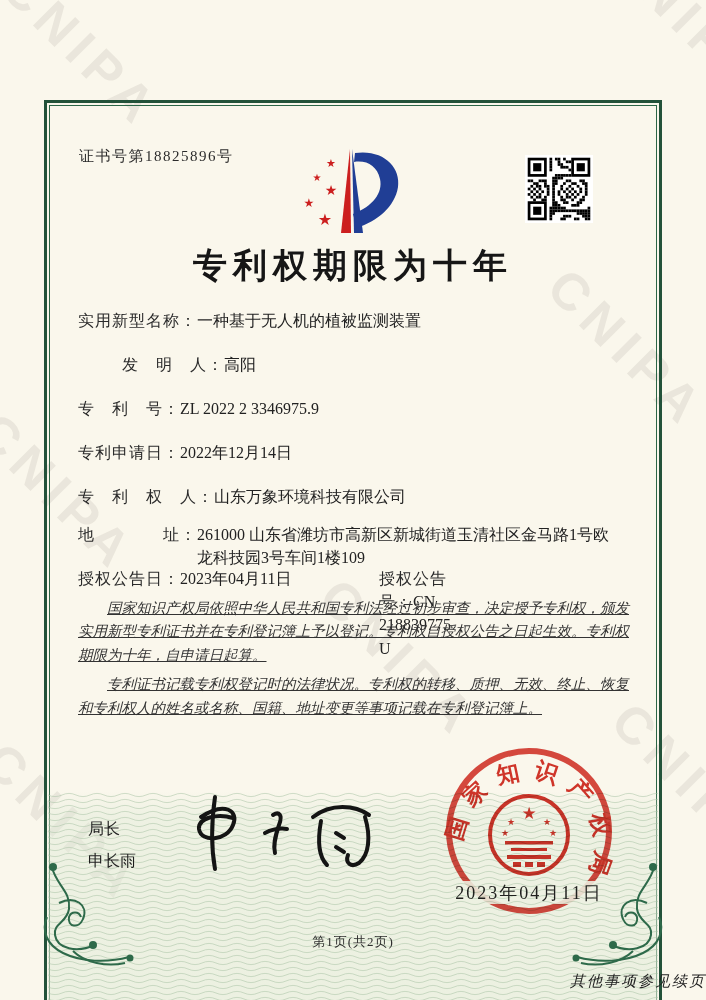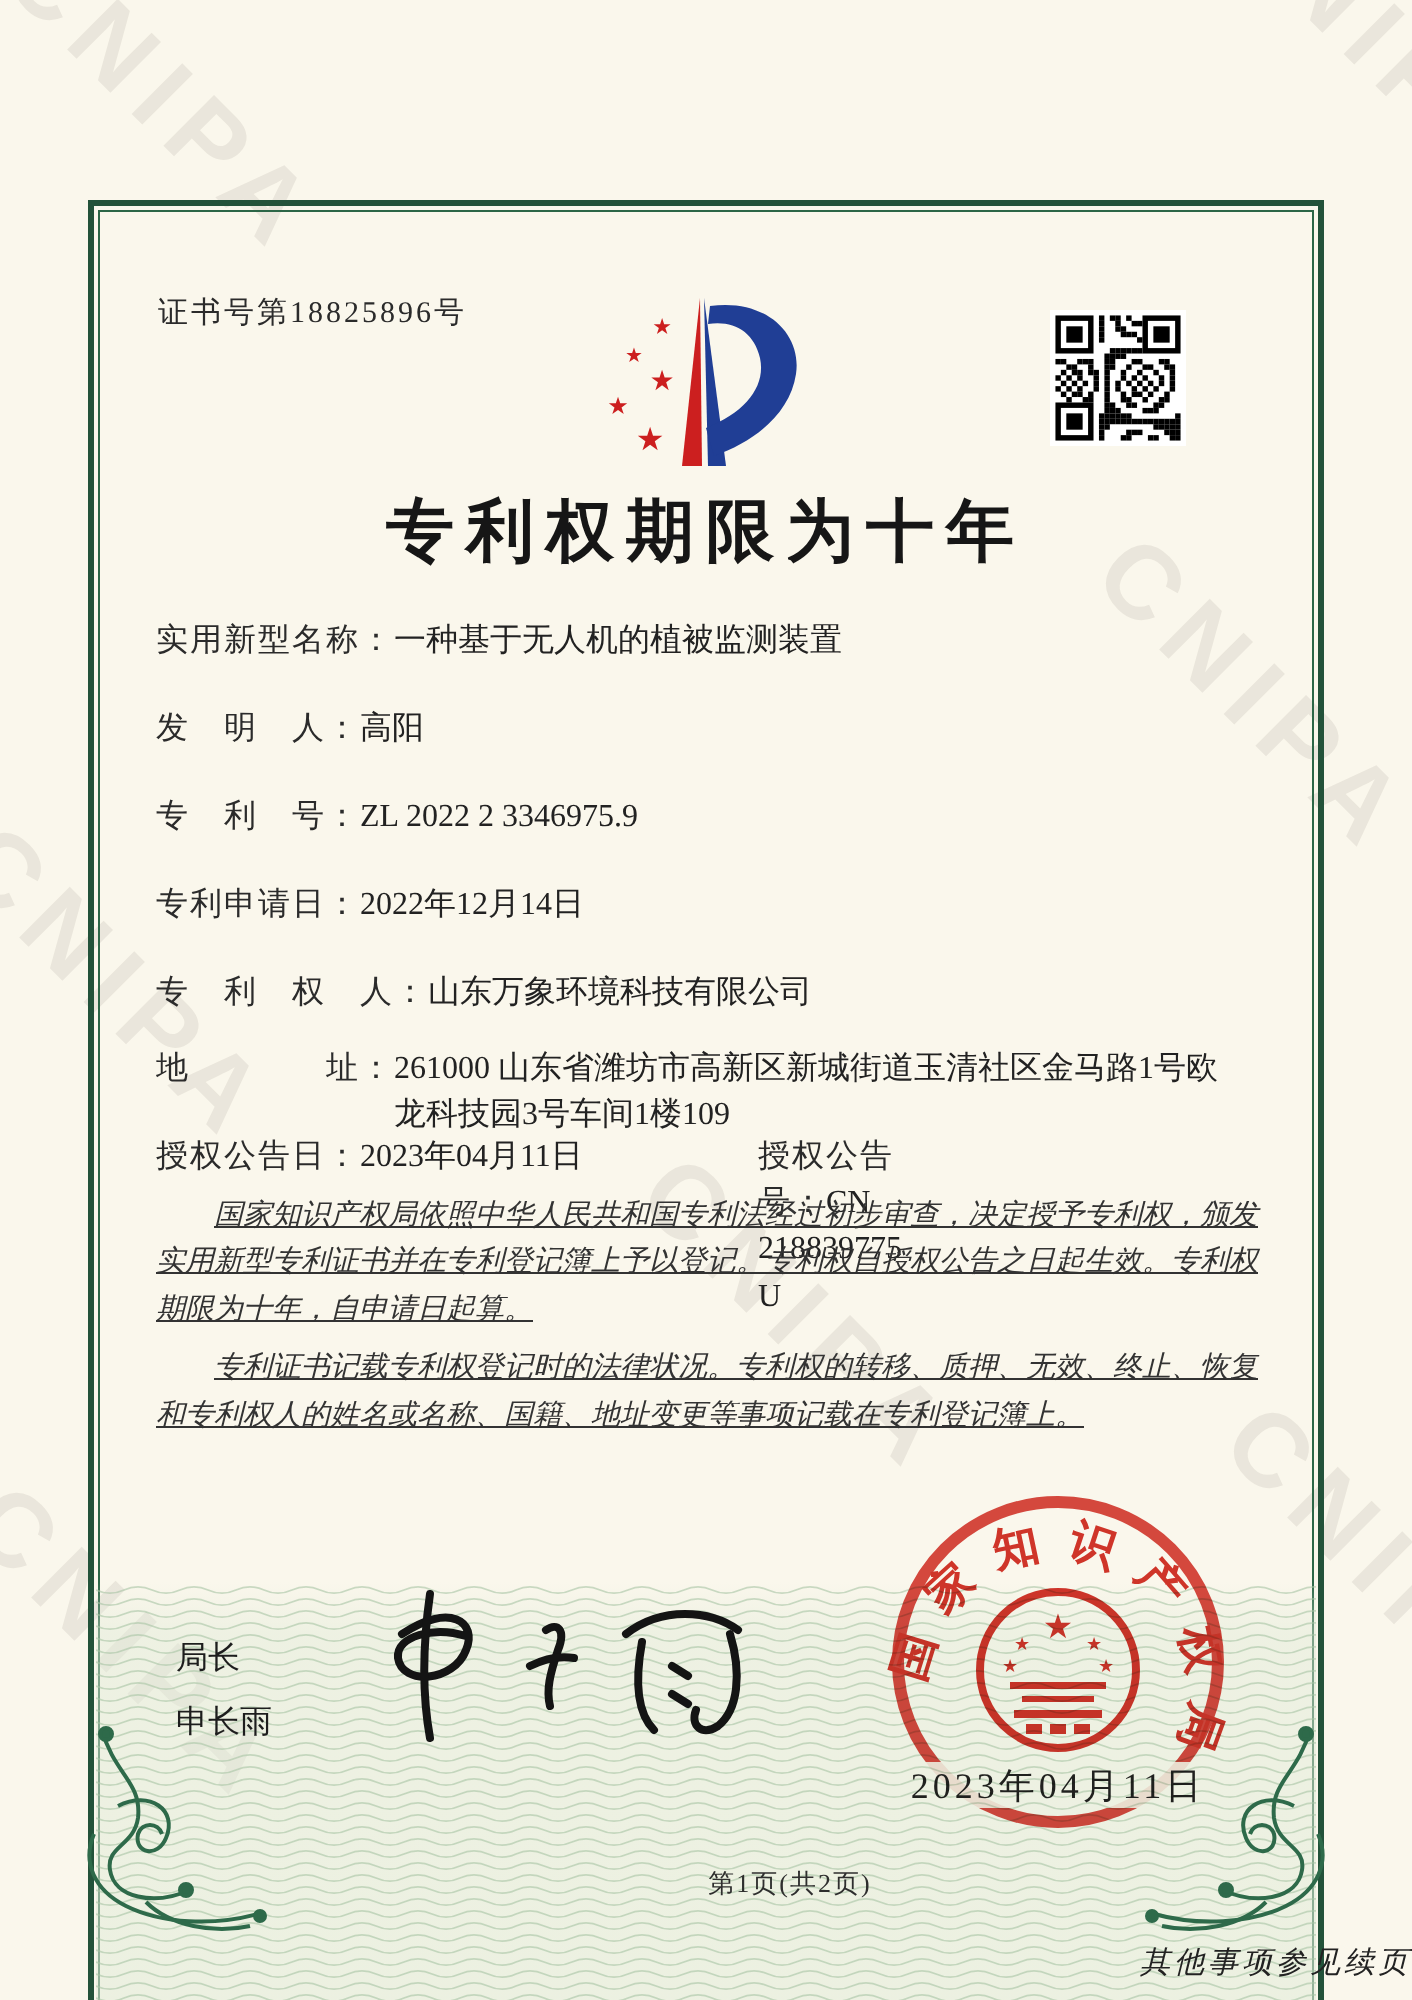--- a/index.html
+++ b/index.html
@@ -53,21 +53,21 @@
   .body-text p{margin:0 0 6px 0;text-indent:2em;text-decoration:underline;}
   
   .sig-title{position:absolute;left:41px;top:716px;font-size:16px;color:#1d1d1d;font-family:"Liberation Sans","DejaVu Sans",sans-serif;}
   .sig-name{position:absolute;left:41px;top:748px;font-size:16px;color:#1d1d1d;font-family:"Liberation Sans","DejaVu Sans",sans-serif;}
   .sig-graphic{position:absolute;left:126px;top:682px;}
   
   .seal{position:absolute;left:396px;top:642px;width:172px;height:172px;mix-blend-mode:multiply;opacity:.93;}
   
   .page-info{
     position:absolute;left:0;top:830px;width:100%;text-align:center;
-    font-size:13px;color:#2e2e2e;letter-spacing:1px;margin-left:42px;
+    font-size:13px;color:#2e2e2e;letter-spacing:1px;
   }
   .corner{position:absolute;pointer-events:none;}
   .corner.left{left:-14px;top:756px;}
   .corner.right{right:-14px;top:756px;transform:scaleX(-1);}
   .continuation{
     position:absolute;left:0;top:972px;width:100%;text-align:right;
     font-size:15px;font-style:italic;letter-spacing:2px;color:#222;
   }
 </style>
 </head>
@@ -322,21 +322,21 @@
         <rect x="19" y="23" width="1" height="1" fill="#000"></rect>
         <rect x="22" y="23" width="1" height="1" fill="#000"></rect>
         <rect x="23" y="23" width="1" height="1" fill="#000"></rect>
       </svg>
 
     <div class="title">专利权期限为十年</div>
 
     <div class="field" style="top:206px;">
       <span class="lab">实用新型名称：</span><span class="val">一种基于无人机的植被监测装置</span>
     </div>
-    <div class="field" style="top:250px;">
+    <div class="field" style="top:250px;margin-left:44px;">
       <span class="lab">发　明　人：</span><span class="val">高阳</span>
     </div>
     <div class="field" style="top:294px;">
       <span class="lab">专　利　号：</span><span class="val">ZL 2022 2 3346975.9</span>
     </div>
     <div class="field" style="top:338px;">
       <span class="lab">专利申请日：</span><span class="val">2022年12月14日</span>
     </div>
     <div class="field" style="top:382px;">
       <span class="lab">专　利　权　人：</span><span class="val">山东万象环境科技有限公司</span>

